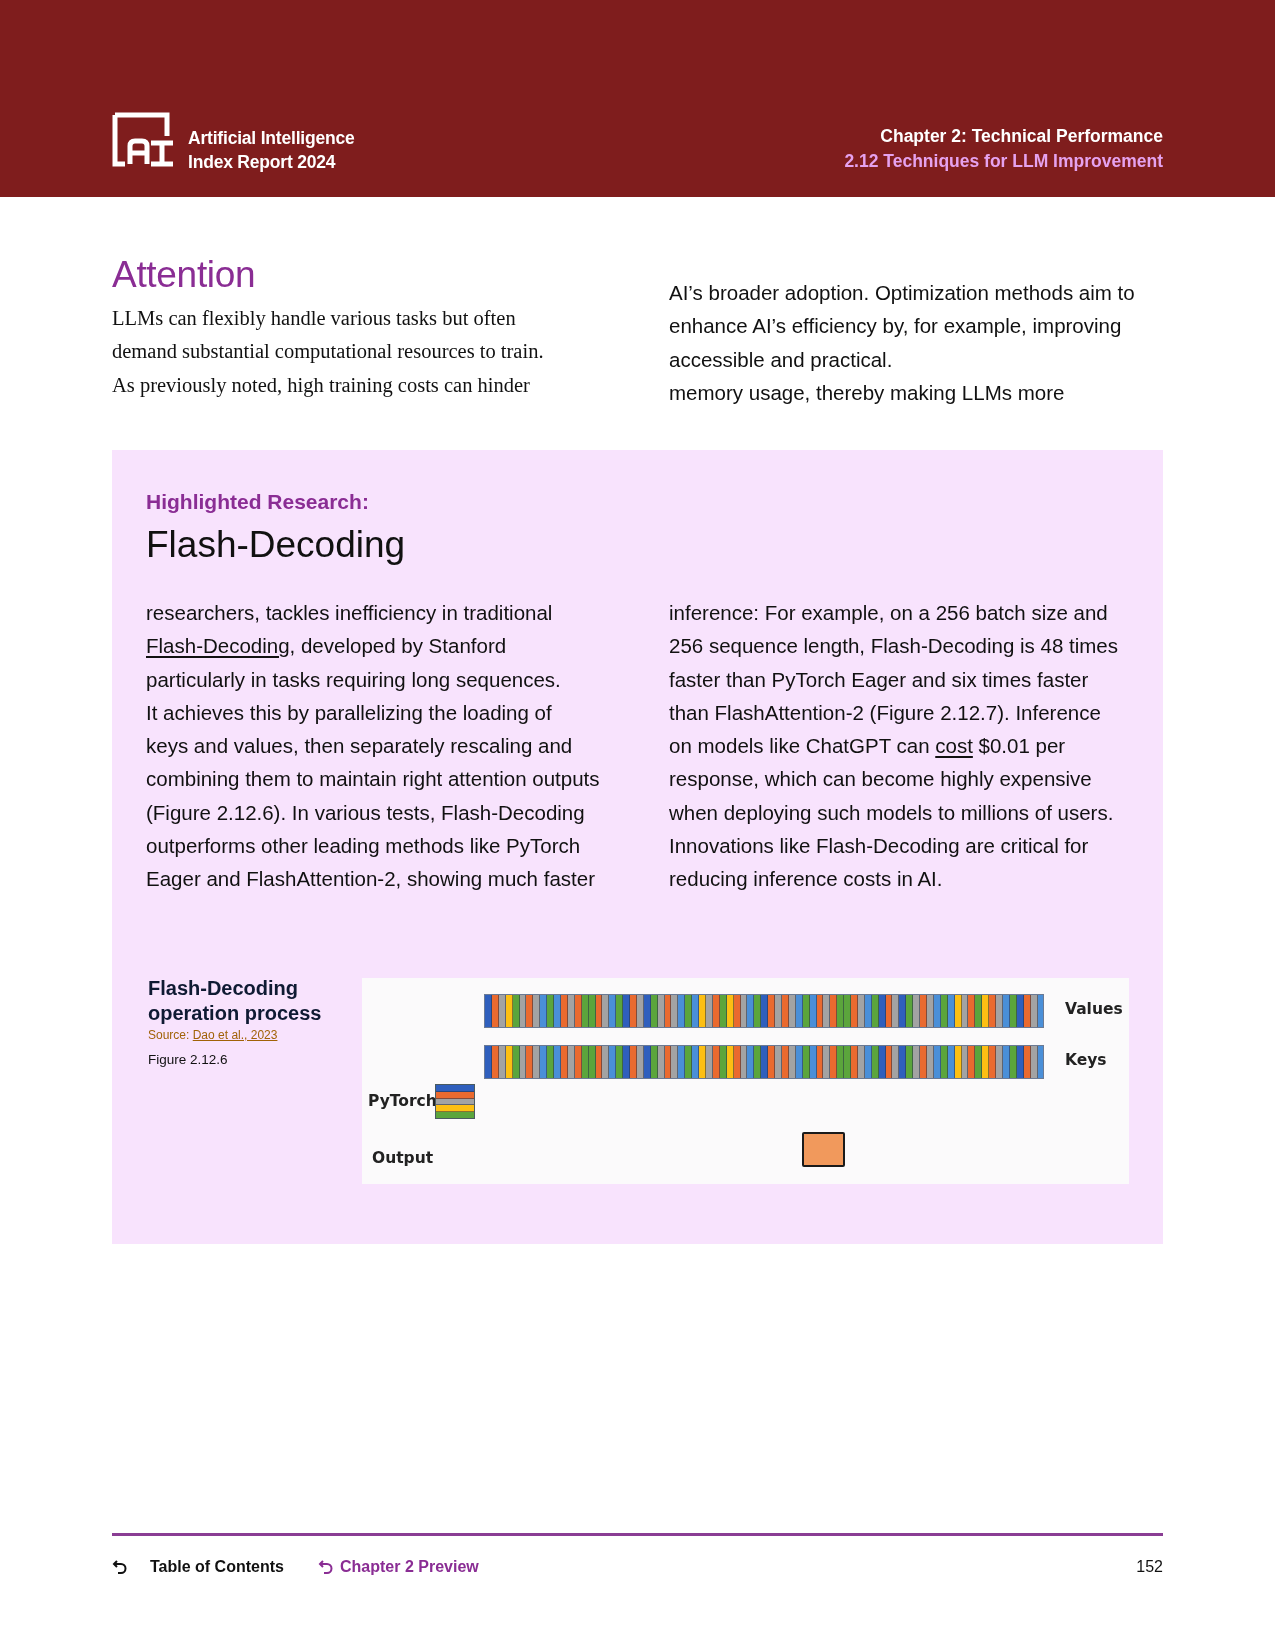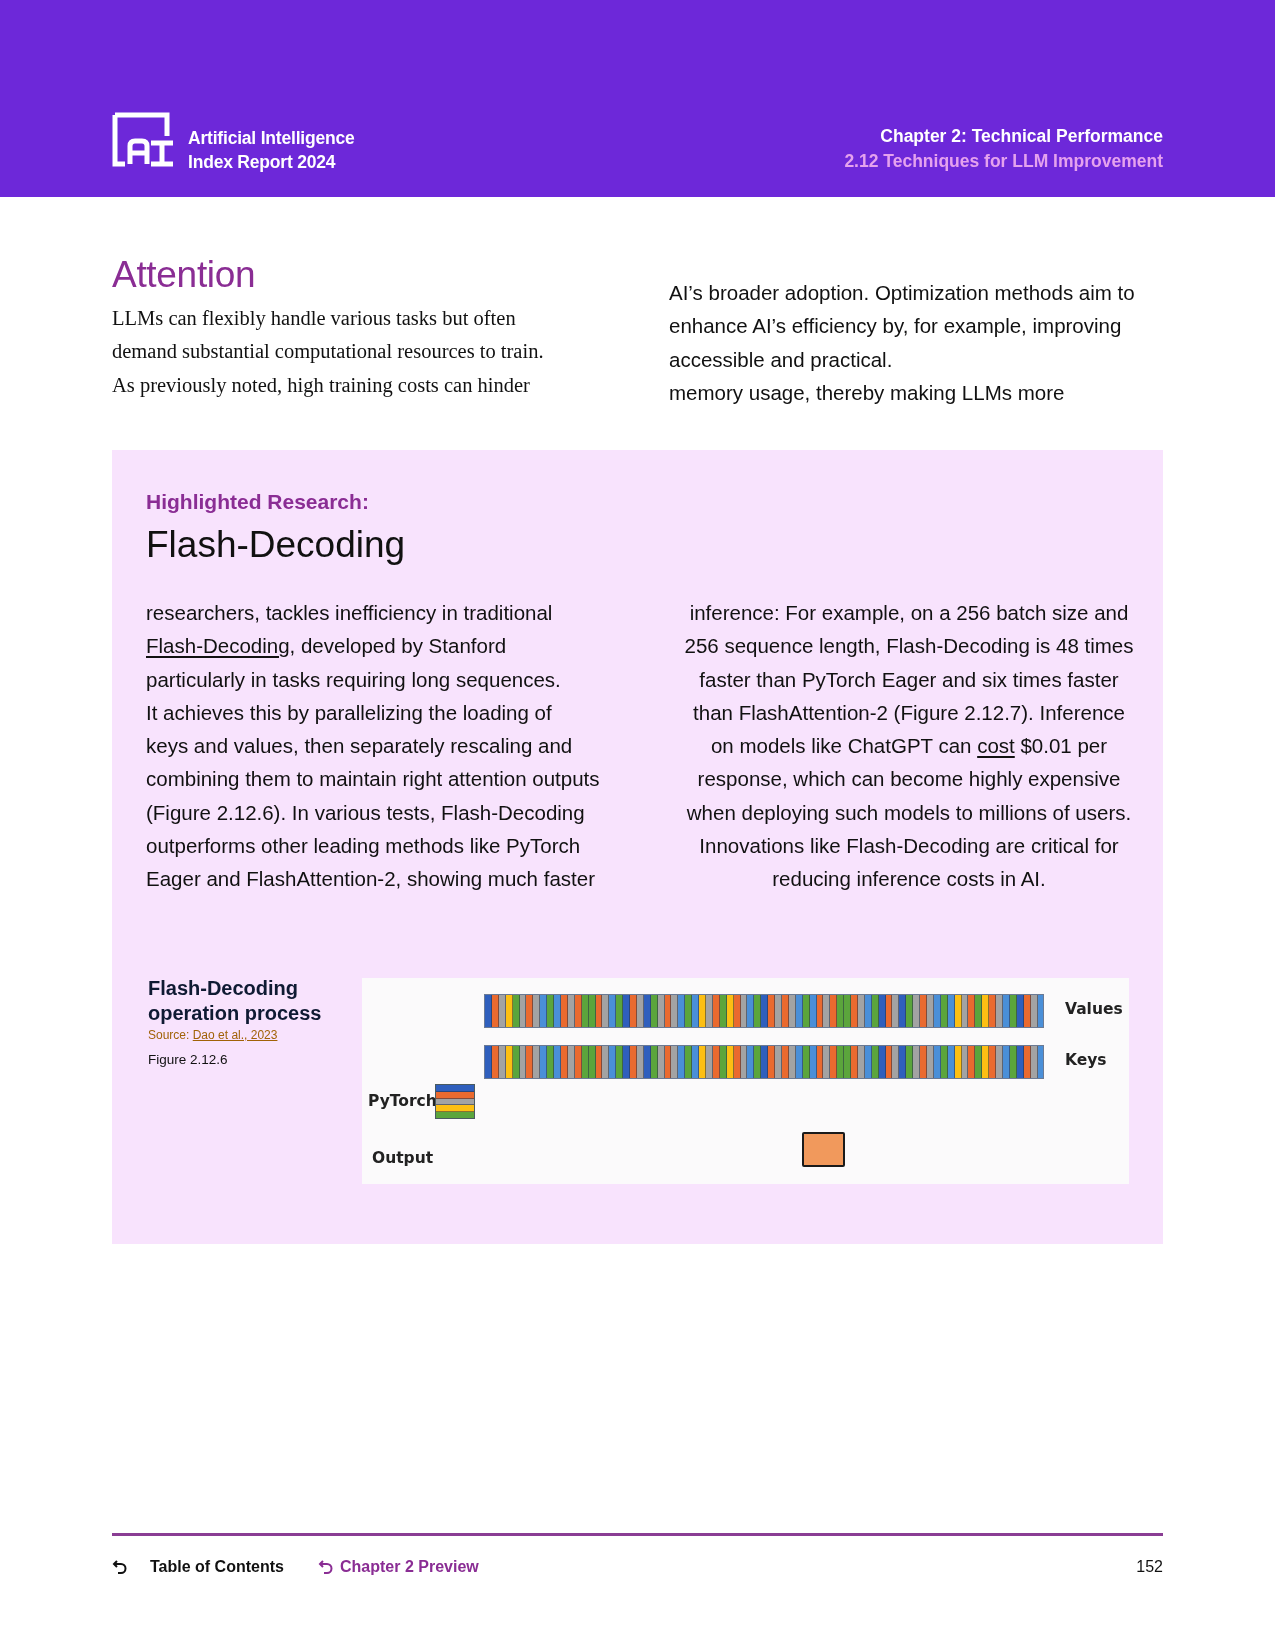--- a/index.html
+++ b/index.html
@@ -4,21 +4,21 @@
 <style>
   html, body { margin: 0; padding: 0; }
   body {
     width: 1275px; height: 1650px; position: relative; overflow: hidden;
     background: #ffffff;
     font-family: "Liberation Sans", "DejaVu Sans", sans-serif;
     color: #111111;
   }
   .header {
     position: absolute; left: 0; top: 0; width: 1275px; height: 197px;
-    background: #6d28d9;
+    background: #7f1d1d;
   }
   .logo {
     position: absolute; left: 112px; top: 112px; width: 62px; height: 56px;
   }
   .logo-text {
     position: absolute; left: 188px; top: 126px; color: #ffffff;
     font-weight: bold; font-size: 17.5px; line-height: 24px; letter-spacing: -0.2px;
   }
   .chapter {
     position: absolute; right: 112px; top: 124px; text-align: right;
@@ -41,21 +41,21 @@
     background: #f8e3fd;
   }
   .hl-label {
     position: absolute; left: 34px; top: 40px; font-size: 21px; font-weight: bold;
     color: #8a2d94;
   }
   .hl-title {
     position: absolute; left: 34px; top: 74px; font-size: 37px; color: #111; margin: 0; font-weight: normal;
   }
   .hl-left { position: absolute; left: 34px; top: 146px; width: 500px; }
-  .hl-right { position: absolute; left: 557px; top: 146px; width: 480px; text-align: center; }
+  .hl-right { position: absolute; left: 557px; top: 146px; width: 480px; }
   .hl-left p, .hl-right p { margin: 0; }
   .link-u { text-decoration: underline; text-underline-offset: 3px; }
 
   .fig-caption { position: absolute; left: 36px; top: 526px; width: 200px; }
   .fig-title { font-size: 20px; font-weight: bold; line-height: 25px; color: #0f1a33; }
   .fig-source { font-size: 12px; color: #a16207; margin-top: 2px; }
   .fig-source .u { text-decoration: underline; }
   .fig-num { font-size: 13.5px; color: #111; margin-top: 10px; }
 
   .figure {

